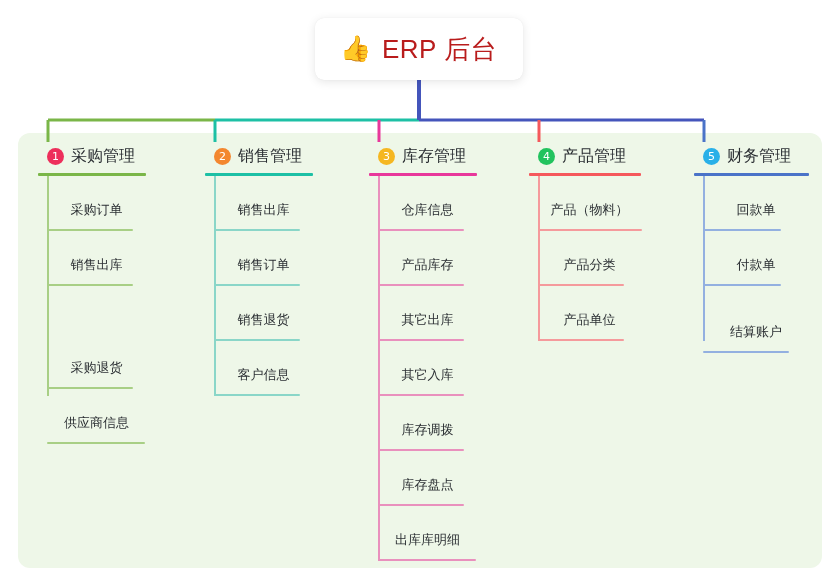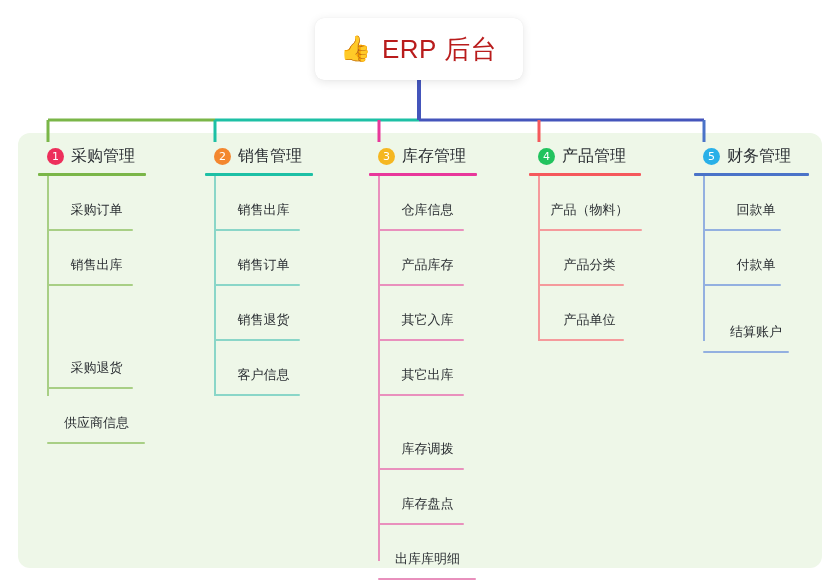--- a/index.html
+++ b/index.html
@@ -165,28 +165,28 @@
           <div class="trunk" style="background: rgb(233, 144, 189); height: 385px;"></div>
           <div class="item" style="width: 99px;">
             <div class="item-label">仓库信息</div>
             <div class="item-rule" style="background: rgb(233, 144, 189); width: 86px;"></div>
           </div>
           <div class="item" style="width: 99px;">
             <div class="item-label">产品库存</div>
             <div class="item-rule" style="background: rgb(233, 144, 189); width: 86px;"></div>
           </div>
           <div class="item" style="width: 99px;">
+            <div class="item-label">其它出库</div>
+            <div class="item-rule" style="background: rgb(233, 144, 189); width: 86px;"></div>
+          </div>
+          <div class="item" style="width: 99px;">
             <div class="item-label">其它入库</div>
             <div class="item-rule" style="background: rgb(233, 144, 189); width: 86px;"></div>
           </div>
           <div class="item" style="width: 99px;">
-            <div class="item-label">其它出库</div>
-            <div class="item-rule" style="background: rgb(233, 144, 189); width: 86px;"></div>
-          </div>
-          <div class="item" style="width: 99px; margin-top: 19px;">
             <div class="item-label">库存调拨</div>
             <div class="item-rule" style="background: rgb(233, 144, 189); width: 86px;"></div>
           </div>
           <div class="item" style="width: 99px;">
             <div class="item-label">库存盘点</div>
             <div class="item-rule" style="background: rgb(233, 144, 189); width: 86px;"></div>
           </div>
           <div class="item" style="width: 99px;">
             <div class="item-label">出库库明细</div>
             <div class="item-rule" style="background: rgb(233, 144, 189); width: 98px;"></div>

